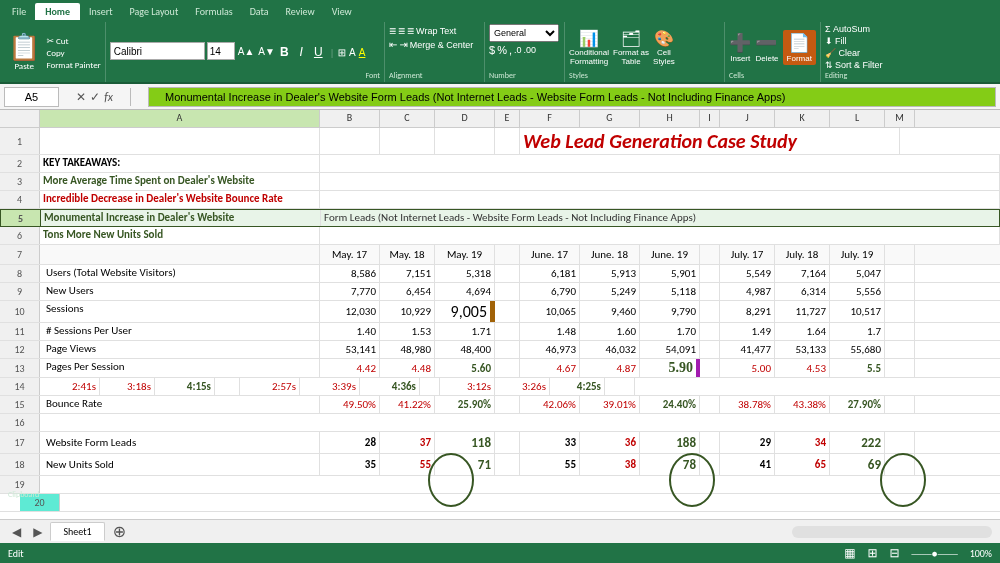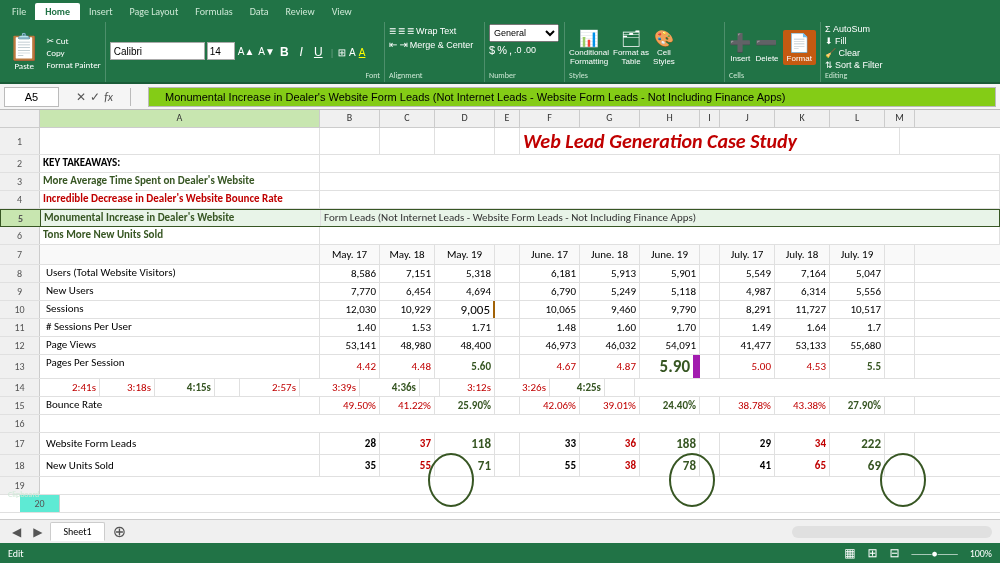--- a/index.html
+++ b/index.html
@@ -251,21 +251,21 @@
     <div style="width:55px;min-width:55px;border-right:1px solid #e0e0e0;padding:1px 3px;font-size:11px;display:flex;align-items:center;justify-content:flex-end;">6,314</div>
     <div style="width:55px;min-width:55px;border-right:1px solid #e0e0e0;padding:1px 3px;font-size:11px;display:flex;align-items:center;justify-content:flex-end;">5,556</div>
     <div style="width:30px;border-right:1px solid #e0e0e0;"></div>
   </div>
 
   <div style="display:flex;border-bottom:1px solid #e0e0e0;min-height:18px;">
     <div style="width:40px;min-width:40px;border-right:1px solid #ccc;text-align:center;font-size:10px;color:#555;background:#f0f0f0;display:flex;align-items:center;justify-content:center;">10</div>
     <div style="width:280px;min-width:280px;border-right:1px solid #e0e0e0;padding:1px 6px;font-size:11px;">Sessions</div>
     <div style="width:60px;min-width:60px;border-right:1px solid #e0e0e0;padding:1px 3px;font-size:11px;display:flex;align-items:center;justify-content:flex-end;">12,030</div>
     <div style="width:55px;min-width:55px;border-right:1px solid #e0e0e0;padding:1px 3px;font-size:11px;display:flex;align-items:center;justify-content:flex-end;">10,929</div>
-    <div style="width:60px;min-width:60px;border-right:2px solid #a16207;padding:1px 3px;font-size:13px;display:flex;align-items:center;justify-content:flex-end;">9,005</div>
+    <div style="width:60px;min-width:60px;border-right:5px solid #a16207;padding:1px 3px;font-size:16px;display:flex;align-items:center;justify-content:flex-end;">9,005</div>
     <div style="width:25px;min-width:25px;border-right:1px solid #e0e0e0;"></div>
     <div style="width:60px;min-width:60px;border-right:1px solid #e0e0e0;padding:1px 3px;font-size:11px;display:flex;align-items:center;justify-content:flex-end;">10,065</div>
     <div style="width:60px;min-width:60px;border-right:1px solid #e0e0e0;padding:1px 3px;font-size:11px;display:flex;align-items:center;justify-content:flex-end;">9,460</div>
     <div style="width:60px;min-width:60px;border-right:1px solid #e0e0e0;padding:1px 3px;font-size:11px;display:flex;align-items:center;justify-content:flex-end;">9,790</div>
     <div style="width:20px;min-width:20px;border-right:1px solid #e0e0e0;"></div>
     <div style="width:55px;min-width:55px;border-right:1px solid #e0e0e0;padding:1px 3px;font-size:11px;display:flex;align-items:center;justify-content:flex-end;">8,291</div>
     <div style="width:55px;min-width:55px;border-right:1px solid #e0e0e0;padding:1px 3px;font-size:11px;display:flex;align-items:center;justify-content:flex-end;">11,727</div>
     <div style="width:55px;min-width:55px;border-right:1px solid #e0e0e0;padding:1px 3px;font-size:11px;display:flex;align-items:center;justify-content:flex-end;">10,517</div>
     <div style="width:30px;border-right:1px solid #e0e0e0;"></div>
   </div>
@@ -306,21 +306,21 @@
 
   <div style="display:flex;border-bottom:1px solid #e0e0e0;min-height:18px;">
     <div style="width:40px;min-width:40px;border-right:1px solid #ccc;text-align:center;font-size:10px;color:#555;background:#f0f0f0;display:flex;align-items:center;justify-content:center;">13</div>
     <div style="width:280px;min-width:280px;border-right:1px solid #e0e0e0;padding:1px 6px;font-size:11px;">Pages Per Session</div>
     <div style="width:60px;min-width:60px;border-right:1px solid #e0e0e0;padding:1px 3px;font-size:11px;display:flex;align-items:center;justify-content:flex-end;color:#c00000;">4.42</div>
     <div style="width:55px;min-width:55px;border-right:1px solid #e0e0e0;padding:1px 3px;font-size:11px;display:flex;align-items:center;justify-content:flex-end;color:#c00000;">4.48</div>
     <div style="width:60px;min-width:60px;border-right:1px solid #e0e0e0;padding:1px 3px;font-size:11px;display:flex;align-items:center;justify-content:flex-end;color:#375623;font-weight:bold;">5.60</div>
     <div style="width:25px;min-width:25px;border-right:1px solid #e0e0e0;"></div>
     <div style="width:60px;min-width:60px;border-right:1px solid #e0e0e0;padding:1px 3px;font-size:11px;display:flex;align-items:center;justify-content:flex-end;color:#c00000;">4.67</div>
     <div style="width:60px;min-width:60px;border-right:1px solid #e0e0e0;padding:1px 3px;font-size:11px;display:flex;align-items:center;justify-content:flex-end;color:#c00000;">4.87</div>
-    <div style="width:60px;min-width:60px;border-right:7px solid #a21caf;padding:1px 3px;font-size:17px;display:flex;align-items:center;justify-content:flex-end;color:#375623;font-weight:bold;">5.90</div>
+    <div style="width:60px;min-width:60px;border-right:4px solid #a21caf;padding:1px 3px;font-size:14px;display:flex;align-items:center;justify-content:flex-end;color:#375623;font-weight:bold;font-family:Liberation Serif, serif;">5.90</div>
     <div style="width:20px;min-width:20px;border-right:1px solid #e0e0e0;"></div>
     <div style="width:55px;min-width:55px;border-right:1px solid #e0e0e0;padding:1px 3px;font-size:11px;display:flex;align-items:center;justify-content:flex-end;color:#c00000;">5.00</div>
     <div style="width:55px;min-width:55px;border-right:1px solid #e0e0e0;padding:1px 3px;font-size:11px;display:flex;align-items:center;justify-content:flex-end;color:#c00000;">4.53</div>
     <div style="width:55px;min-width:55px;border-right:1px solid #e0e0e0;padding:1px 3px;font-size:11px;display:flex;align-items:center;justify-content:flex-end;color:#375623;font-weight:bold;">5.5</div>
     <div style="width:30px;border-right:1px solid #e0e0e0;"></div>
   </div>
 
   <div style="display:flex;border-bottom:1px solid #e0e0e0;min-height:18px;">
     <div style="width:40px;min-width:40px;border-right:1px solid #ccc;text-align:center;font-size:10px;color:#555;background:#f0f0f0;display:flex;align-items:center;justify-content:center;">14</div>
     <div style="width:60px;min-width:60px;border-right:1px solid #e0e0e0;padding:1px 3px;font-size:11px;display:flex;align-items:center;justify-content:flex-end;color:#c00000;">2:41s</div>

